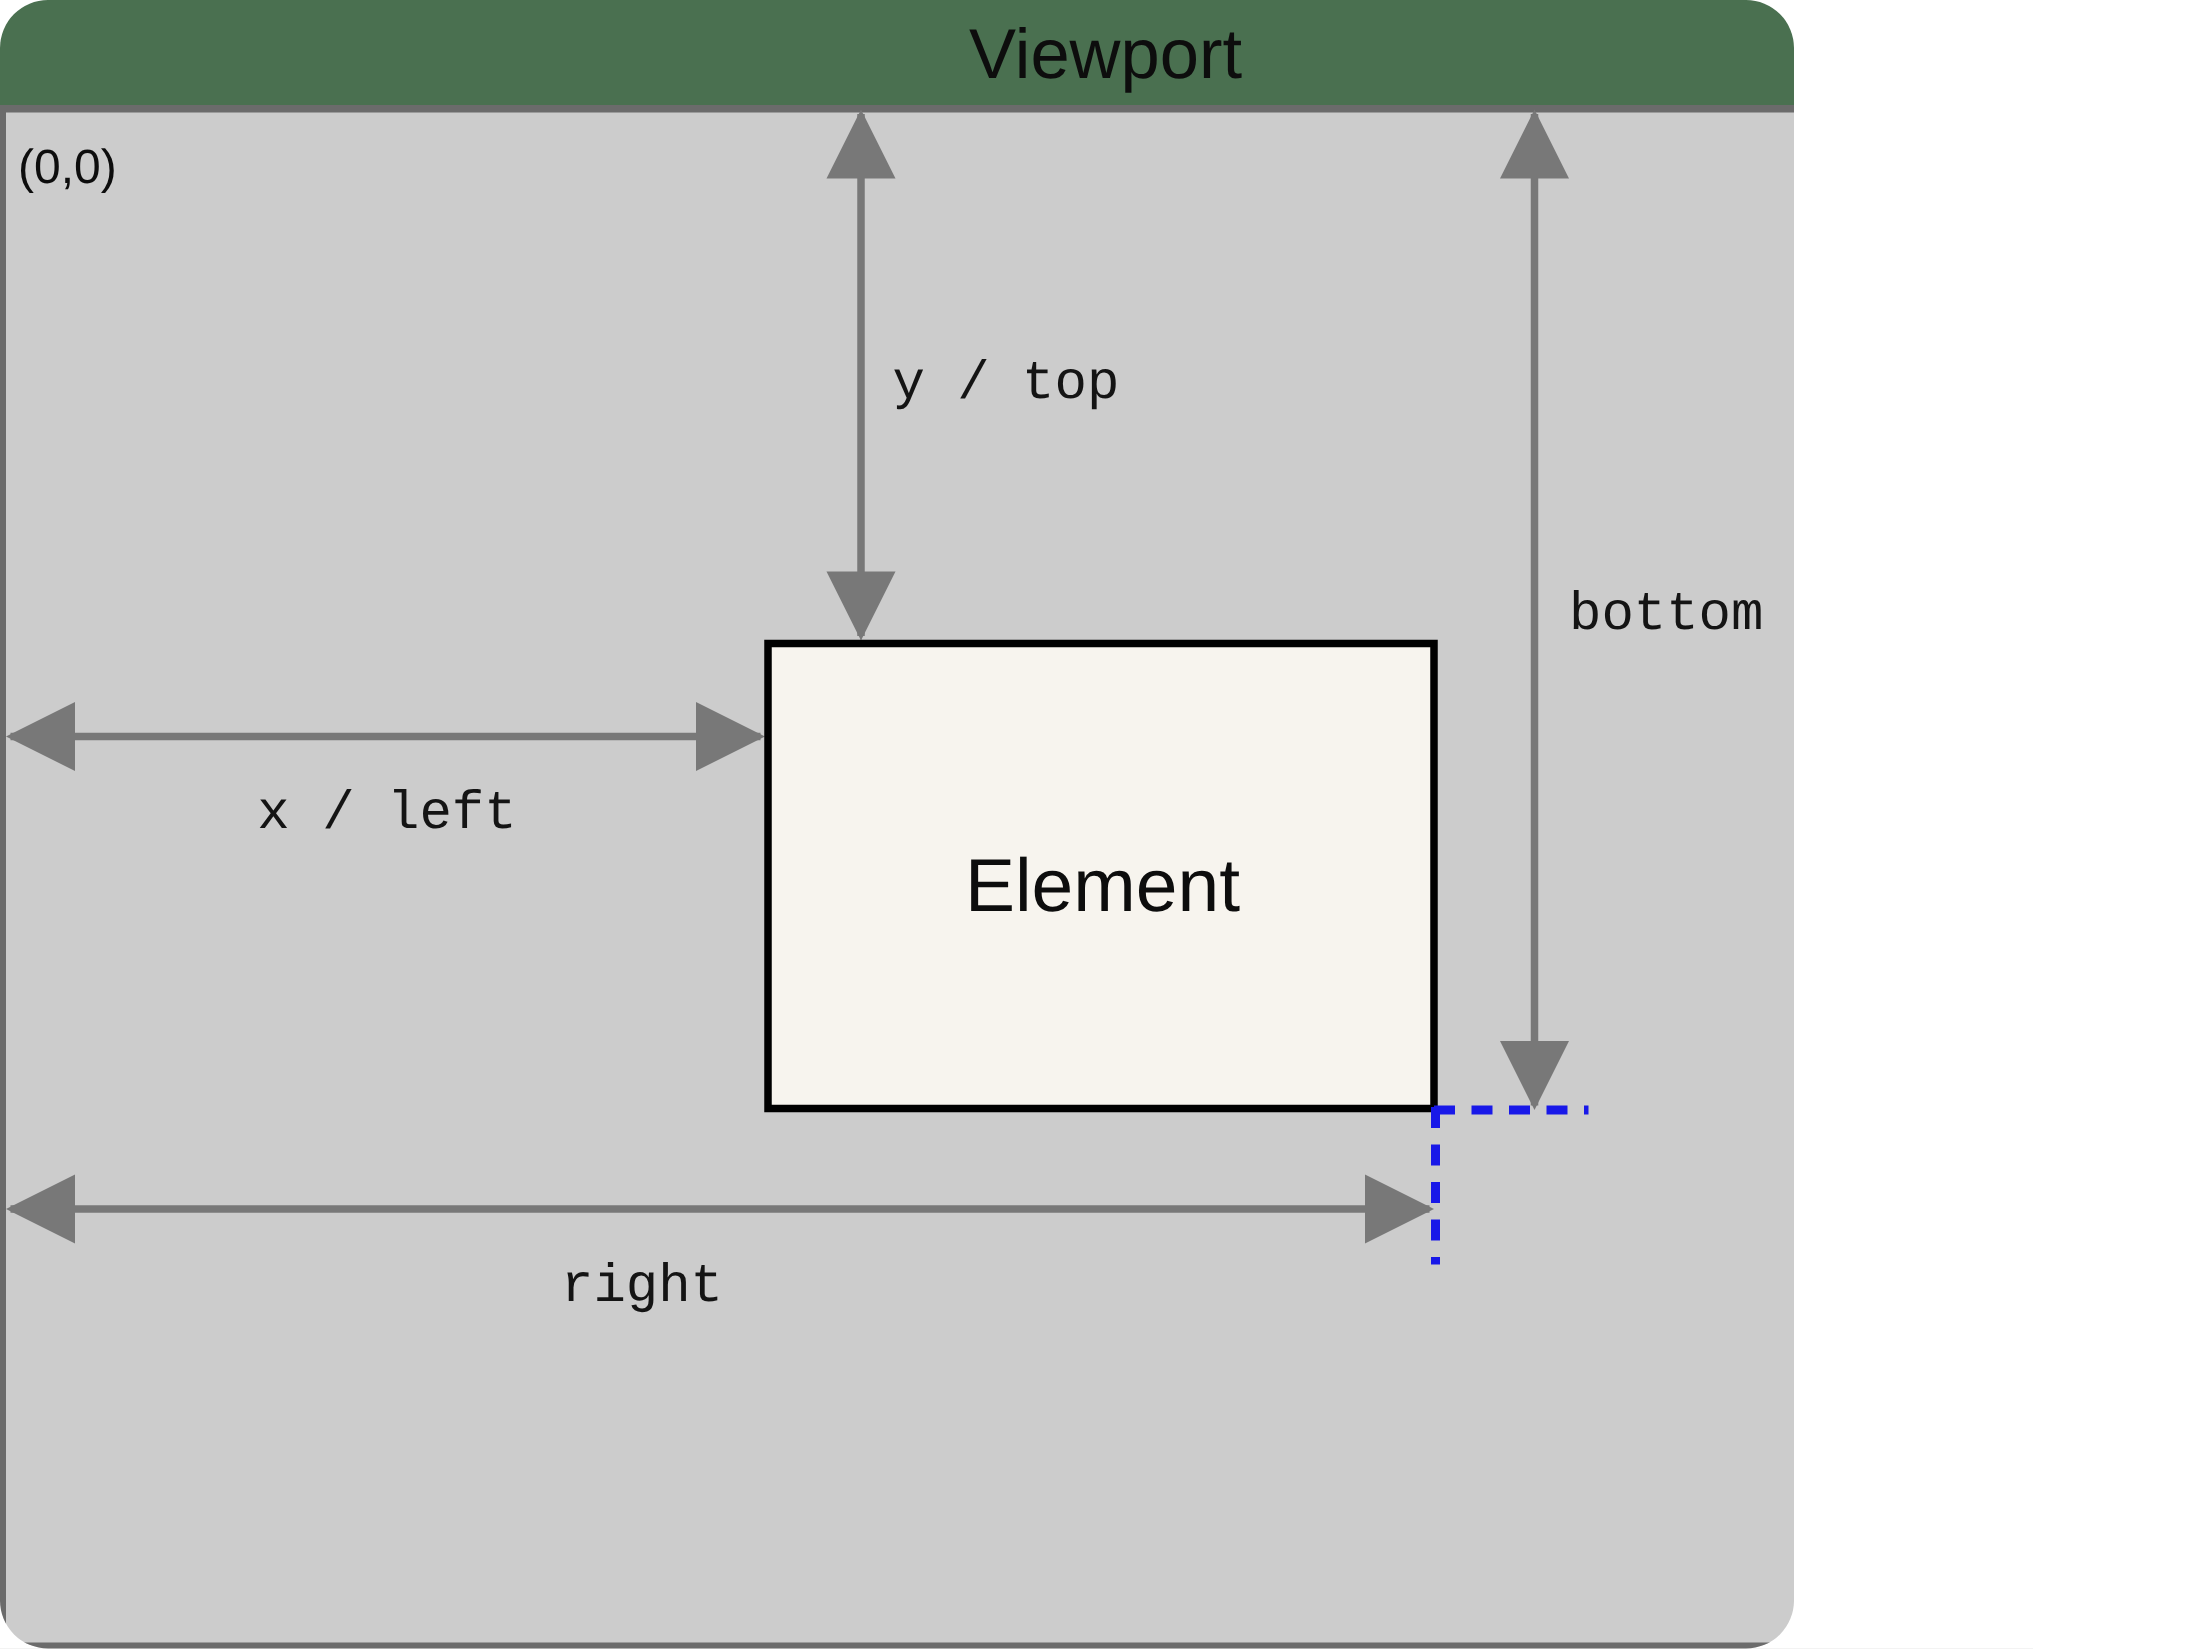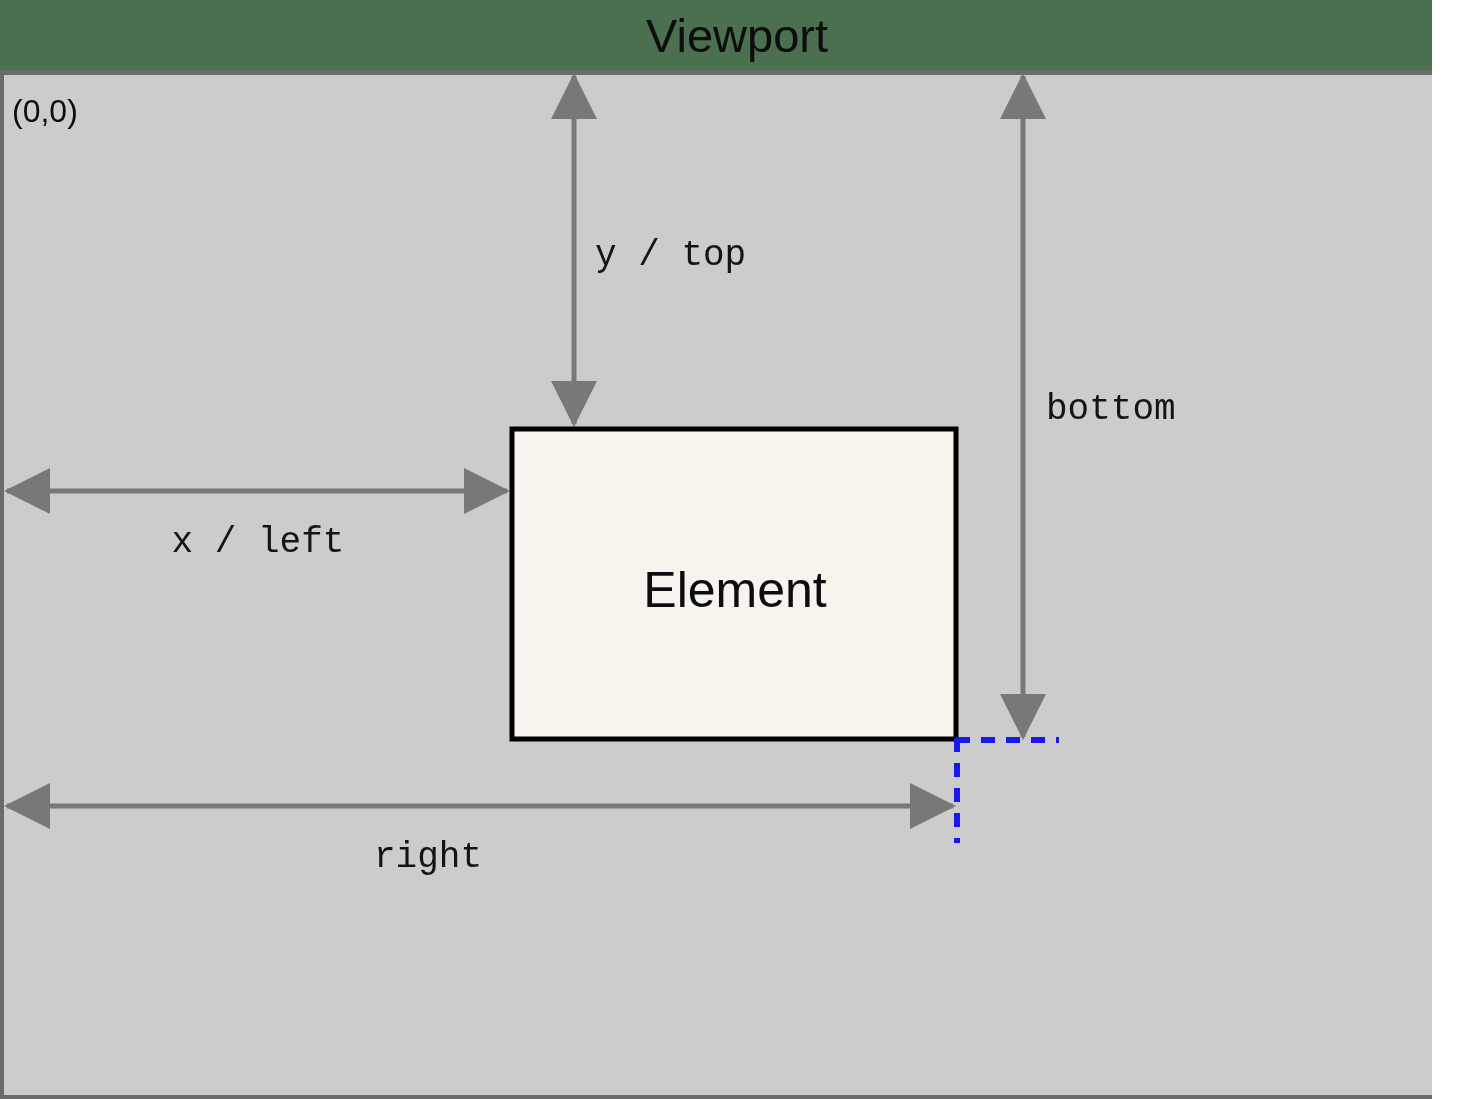--- a/index.html
+++ b/index.html
@@ -2,24 +2,25 @@
 <html><head>
 <meta charset="utf-8">
 <style>
   html, body {
     margin: 0;
     padding: 0;
     background: #ffffff;
   }
   #page {
     position: relative;
-    width: 1432px;
+    width: 1196px;
     height: 1099px;
     overflow: hidden;
     font-family: "Liberation Sans", sans-serif;
+    border-radius: 32px;
   }
   #diagram-svg {
     position: absolute;
     left: 0;
     top: 0;
     width: 1466px;
     height: 1099px;
     display: block;
   }
   .mono-label {

